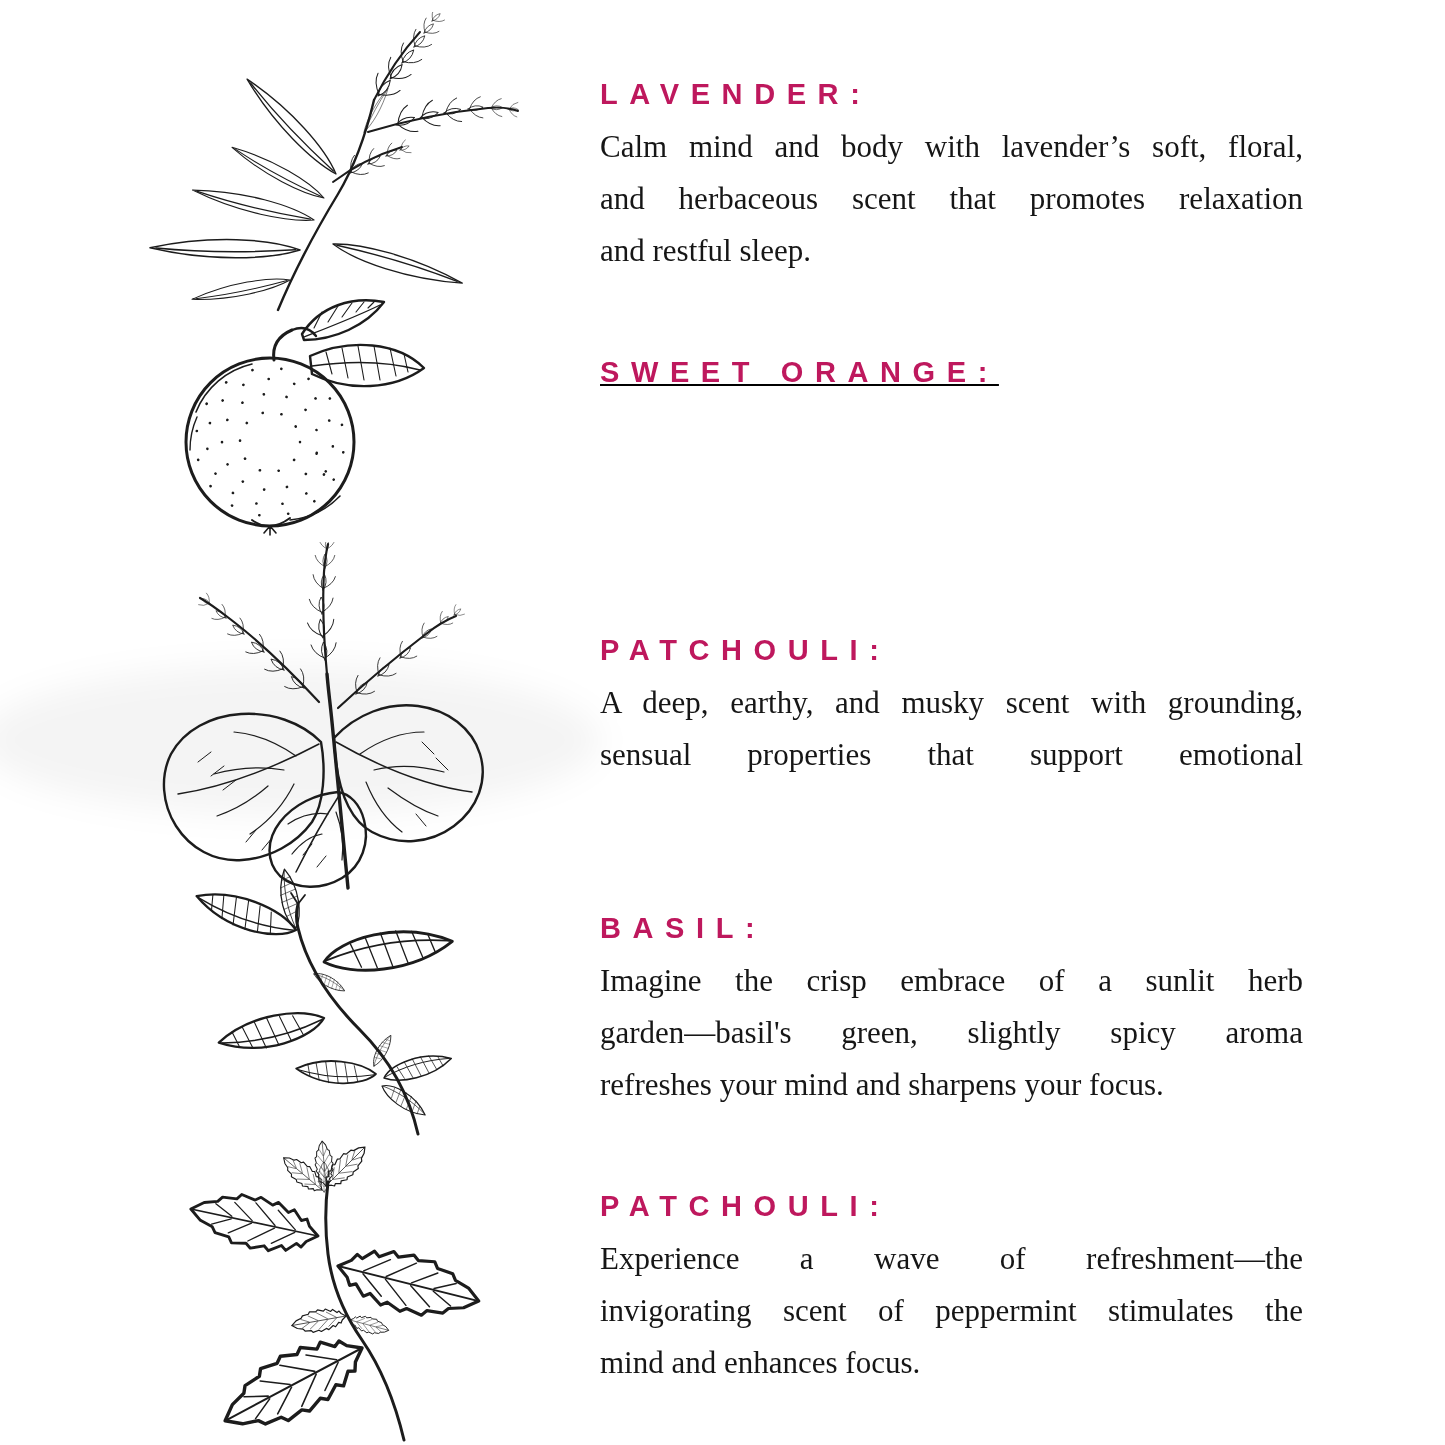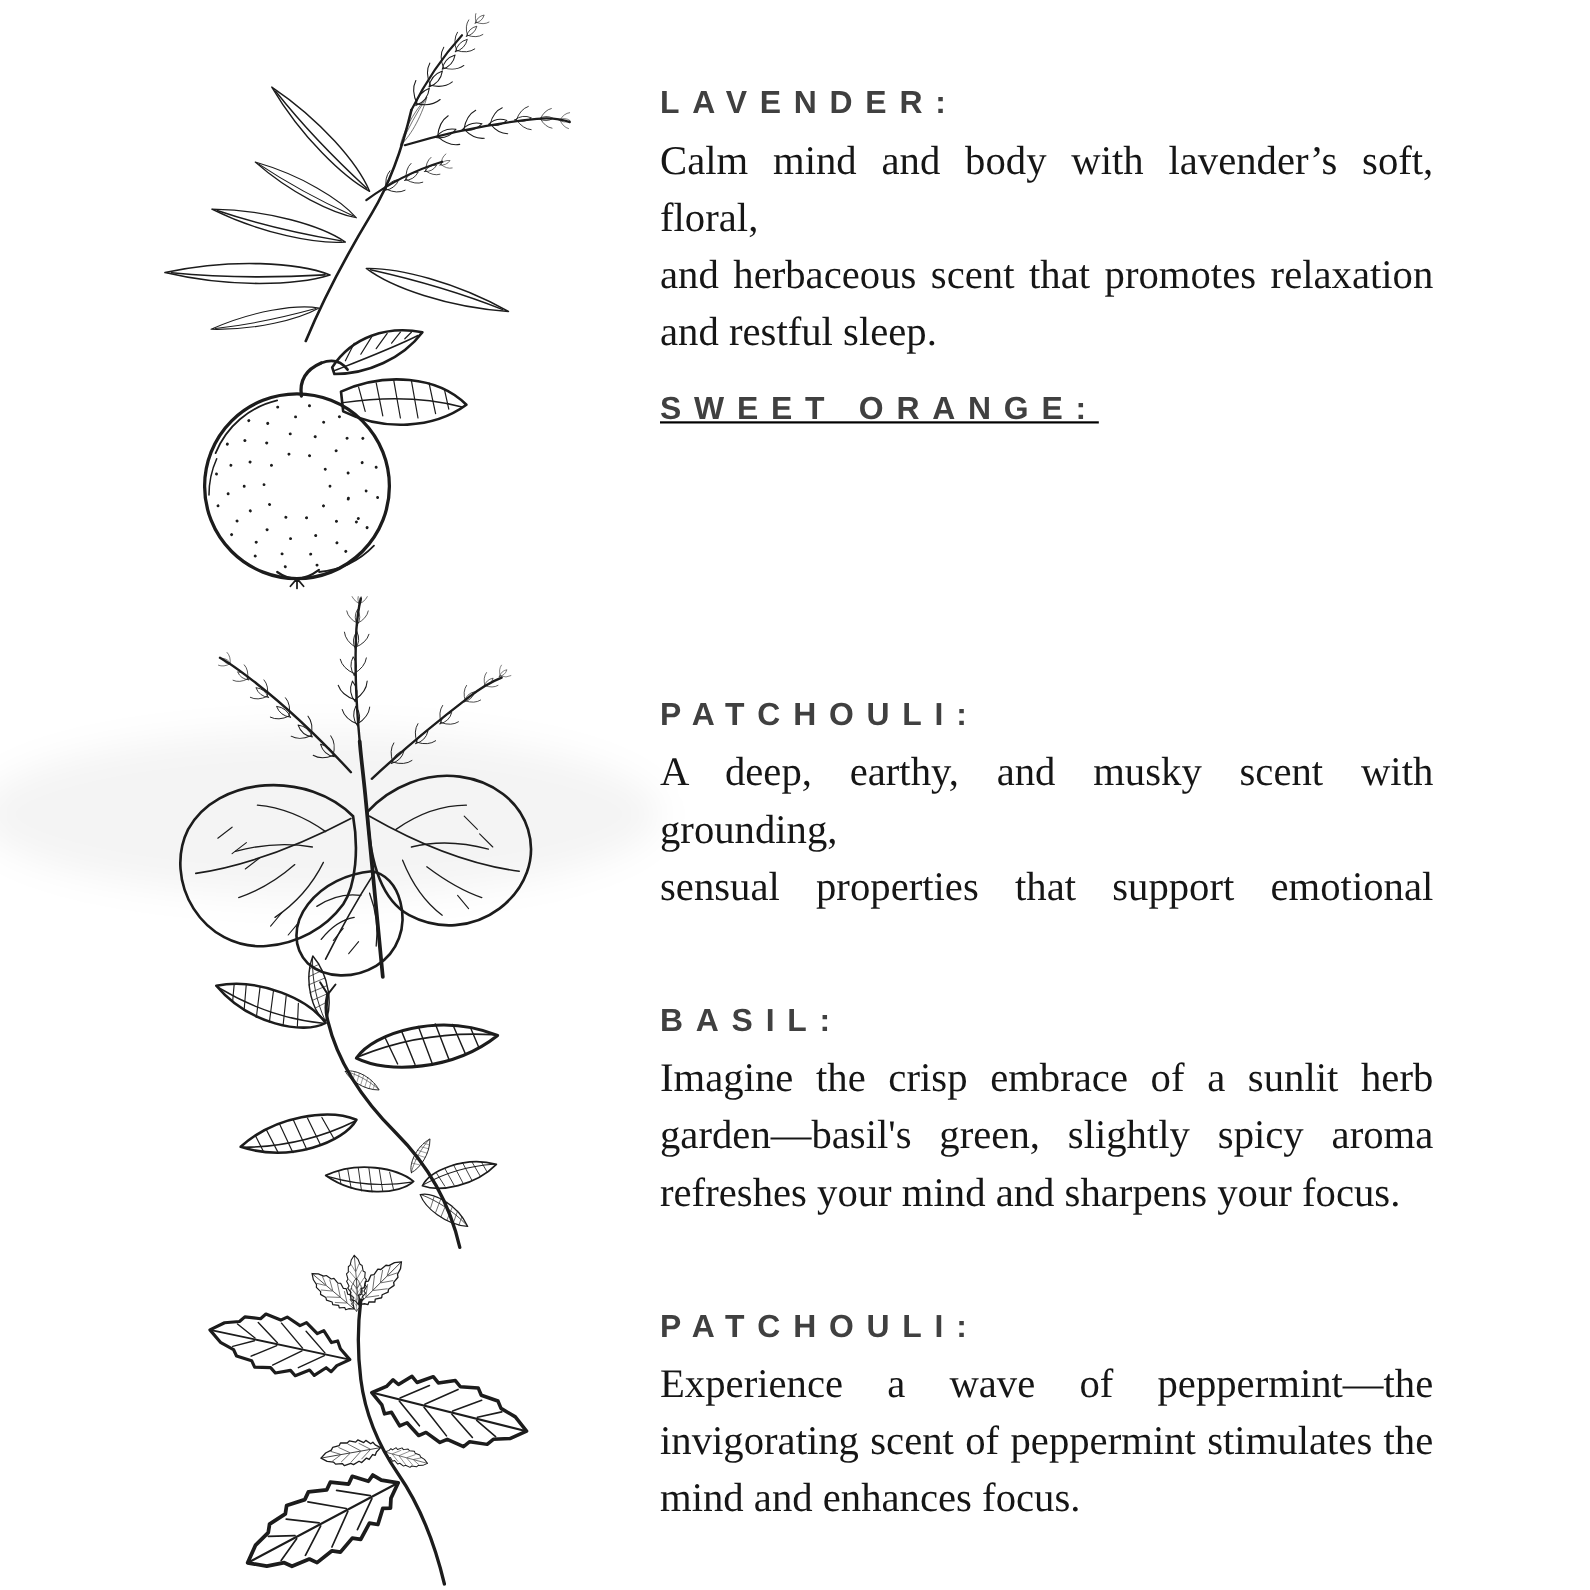--- a/index.html
+++ b/index.html
@@ -16,23 +16,23 @@
     left:600px;
     width:703px;
   }
   .section h2{
     margin:0 0 11px 0;
     font-family:"Liberation Sans", sans-serif;
     font-weight:bold;
     font-size:29px;
     line-height:32px;
     letter-spacing:0.40em;
-    color:#404040;
-  }
-  .body-lines{ color:#161616; font-size:37px; }
+    color:#be185d;
+  }
+  .body-lines{ color:#161616; font-size:31px; }
   .jline{
     line-height:52px;
     text-align:justify;
     text-align-last:justify;
   }
   .jline.last{
     text-align:right;
     text-align-last:left;
   }
   
@@ -276,19 +276,19 @@
     <div class="body-lines">
       <div class="jline">Imagine the crisp embrace of a sunlit herb</div>
       <div class="jline">garden—basil's green, slightly spicy aroma</div>
       <div class="jline last">refreshes your mind and sharpens your focus.</div>
     </div>
   </section>
 
   <section class="section" id="sec-peppermint">
     <h2>PATCHOULI:</h2>
     <div class="body-lines">
-      <div class="jline">Experience a wave of peppermint—the</div>
+      <div class="jline">Experience a wave of refreshment—the</div>
       <div class="jline">invigorating scent of peppermint stimulates the</div>
       <div class="jline last">mind and enhances focus.</div>
     </div>
   </section>
 
 </div>
 
 </body></html>

